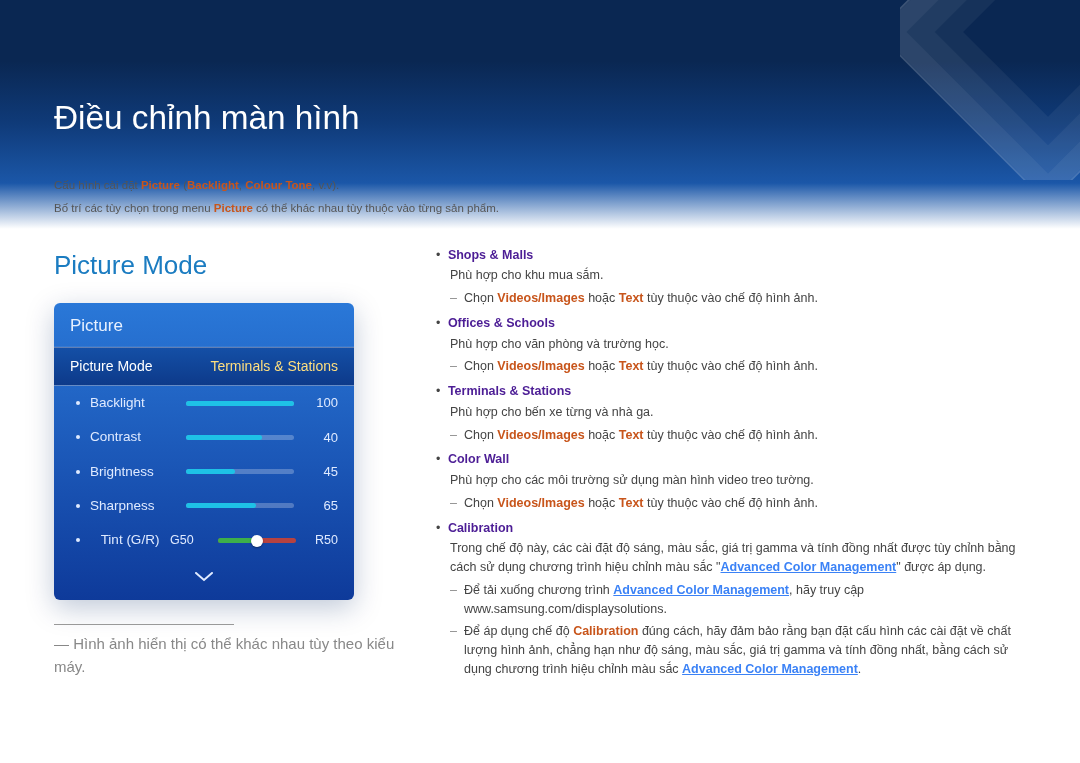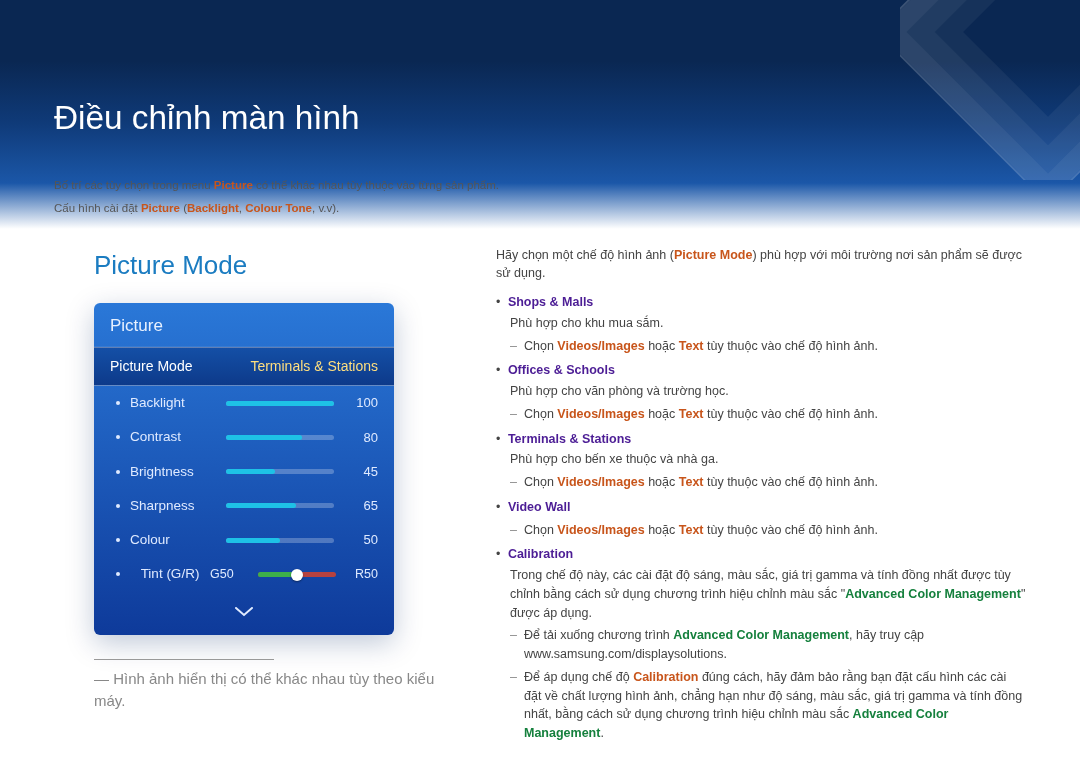--- a/index.html
+++ b/index.html
@@ -51,23 +51,22 @@
   }
   .intro {
     margin-top: 34px;
     font-size: 11.5px;
     color: #555;
   }
   .intro .line { margin-bottom: 6px; }
   .hl-orange-b { color: #c8551b; font-weight: bold; }
   .cols {
     display: flex;
-    gap: 32px;
+    gap: 12px;
     margin-top: 28px;
-    margin-left: 40px;
   }
   .left-col { width: 370px; flex: 0 0 auto; }
   .right-col { flex: 1 1 auto; }
   h2.section-title {
     color: #1b7cc1;
     font-size: 26px;
     font-weight: 400;
     margin-bottom: 18px;
   }
   .breadcrumb {
@@ -194,39 +193,39 @@
   .modes { list-style: none; }
   .modes > li { margin-bottom: 6px; font-size: 12.5px; }
   .modes > li > .bullet { color: #444; margin-right: 4px; }
   .modes > li > .name { color: #4c1d95; font-weight: bold; }
   .modes > li > .desc { display: block; margin-top: 2px; margin-left: 14px; color: #444; }
   .sub { list-style: none; margin-left: 14px; margin-top: 4px; }
   .sub li { font-size: 12.5px; margin-bottom: 4px; position: relative; padding-left: 14px; color: #444; }
   .sub li::before {
     content: "‒"; position: absolute; left: 0; top: 0; color: #888;
   }
-  b { font-weight: bold; color: #15803d; }
+  b { font-weight: bold; color: #3b82f6; text-decoration: underline; }
 </style>
 </head>
 <body>
 
 <div class="bg"></div>
 <div class="corner"></div>
 
 <div class="content">
   <h1 class="page-title">Điều chỉnh màn hình</h1>
 
   <div class="intro">
-    <div class="line">
-      <span>Bố trí các tùy chọn trong menu </span><span class="hl-orange-b">Picture</span><span> có thể khác nhau tùy thuộc vào từng sản phẩm.</span>
-    </div>
     <div class="line">
       <span>Cấu hình cài đặt </span>
       <span class="hl-orange-b">Picture</span>
       <span> (</span><span class="hl-orange-b">Backlight</span><span>, </span><span class="hl-orange-b">Colour Tone</span><span>, v.v).</span>
+    </div>
+    <div class="line">
+      <span>Bố trí các tùy chọn trong menu </span><span class="hl-orange-b">Picture</span><span> có thể khác nhau tùy thuộc vào từng sản phẩm.</span>
     </div>
   </div>
 
   <div class="cols">
     <div class="left-col">
       <h2 class="section-title">Picture Mode</h2>
 
 
       <div class="osd">
         <div class="osd-header">Picture</div>
@@ -242,45 +241,37 @@
                 <div class="fill" style="width:100%"></div>
               </div>
               <span class="num">100</span>
             </div>
             <div class="osd-item">
               <span class="dot"></span>
               <span class="lbl">Contrast</span>
               <div class="slider">
                 <div class="fill" style="width:70%"></div>
               </div>
-              <span class="num">80</span>
+              <span class="num">40</span>
             </div>
             <div class="osd-item">
               <span class="dot"></span>
               <span class="lbl">Brightness</span>
               <div class="slider">
                 <div class="fill" style="width:45%"></div>
               </div>
               <span class="num">45</span>
             </div>
             <div class="osd-item">
               <span class="dot"></span>
               <span class="lbl">Sharpness</span>
               <div class="slider">
                 <div class="fill" style="width:65%"></div>
               </div>
               <span class="num">65</span>
-            </div>
-            <div class="osd-item">
-              <span class="dot"></span>
-              <span class="lbl">Colour</span>
-              <div class="slider">
-                <div class="fill" style="width:50%"></div>
-              </div>
-              <span class="num">50</span>
             </div>
           </div>
         <div class="osd-item tint">
           <span class="dot"></span>
           <span class="lbl">Tint (G/R)</span>
           <span class="gval">G50</span>
           <div class="tint-slider">
               <div class="knob"></div>
             </div>
           <span class="rval">R50</span>
@@ -290,34 +281,31 @@
               <path d="M1 1 L9 8 L17 1" stroke="#dfeaff" stroke-width="2" fill="none" stroke-linecap="round"></path>
             </svg>
         </div>
       </div>
 
       <hr class="footrule">
       <div class="footnote">― Hình ảnh hiển thị có thể khác nhau tùy theo kiểu máy.</div>
     </div>
 
     <div class="right-col">
-      <p class="lead">
-        <span>Hãy chọn một chế độ hình ảnh (</span><span class="hl-orange-b">Picture Mode</span><span>) phù hợp với môi trường nơi sản phẩm sẽ được sử dụng.</span>
-      </p>
       <ul class="modes" id="modes-list">
           <li><span class="bullet">•</span> <span class="name">Shops &amp; Malls</span><span class="desc">Phù hợp cho khu mua sắm.</span><ul class="sub">
               <li><span>Chọn </span><span class="hl-orange-b">Videos/Images</span><span> hoặc </span><span class="hl-orange-b">Text</span><span> tùy thuộc vào chế độ hình ảnh.</span></li>
             </ul></li>
           <li><span class="bullet">•</span> <span class="name">Offices &amp; Schools</span><span class="desc">Phù hợp cho văn phòng và trường học.</span><ul class="sub">
               <li><span>Chọn </span><span class="hl-orange-b">Videos/Images</span><span> hoặc </span><span class="hl-orange-b">Text</span><span> tùy thuộc vào chế độ hình ảnh.</span></li>
             </ul></li>
-          <li><span class="bullet">•</span> <span class="name">Terminals &amp; Stations</span><span class="desc">Phù hợp cho bến xe thuộc và nhà ga.</span><ul class="sub">
+          <li><span class="bullet">•</span> <span class="name">Terminals &amp; Stations</span><span class="desc">Phù hợp cho bến xe từng và nhà ga.</span><ul class="sub">
               <li><span>Chọn </span><span class="hl-orange-b">Videos/Images</span><span> hoặc </span><span class="hl-orange-b">Text</span><span> tùy thuộc vào chế độ hình ảnh.</span></li>
             </ul></li>
-          <li><span class="bullet">•</span> <span class="name">Video Wall</span><ul class="sub">
+          <li><span class="bullet">•</span> <span class="name">Color Wall</span><span class="desc">Phù hợp cho các môi trường sử dụng màn hình video treo tường.</span><ul class="sub">
               <li><span>Chọn </span><span class="hl-orange-b">Videos/Images</span><span> hoặc </span><span class="hl-orange-b">Text</span><span> tùy thuộc vào chế độ hình ảnh.</span></li>
             </ul></li>
           <li><span class="bullet">•</span> <span class="name">Calibration</span><span class="desc">Trong chế độ này, các cài đặt độ sáng, màu sắc, giá trị gamma và tính đồng nhất được tùy chỉnh bằng cách sử dụng chương trình hiệu chỉnh màu sắc "<b>Advanced Color Management</b>" được áp dụng.</span><ul class="sub">
               <li>Để tải xuống chương trình <b>Advanced Color Management</b>, hãy truy cập www.samsung.com/displaysolutions.</li>
               <li>Để áp dụng chế độ <span class="hl-orange-b">Calibration</span> đúng cách, hãy đảm bảo rằng bạn đặt cấu hình các cài đặt về chất lượng hình ảnh, chẳng hạn như độ sáng, màu sắc, giá trị gamma và tính đồng nhất, bằng cách sử dụng chương trình hiệu chỉnh màu sắc <b>Advanced Color Management</b>.</li>
             </ul></li>
         </ul>
     </div>
   </div>
 </div>

